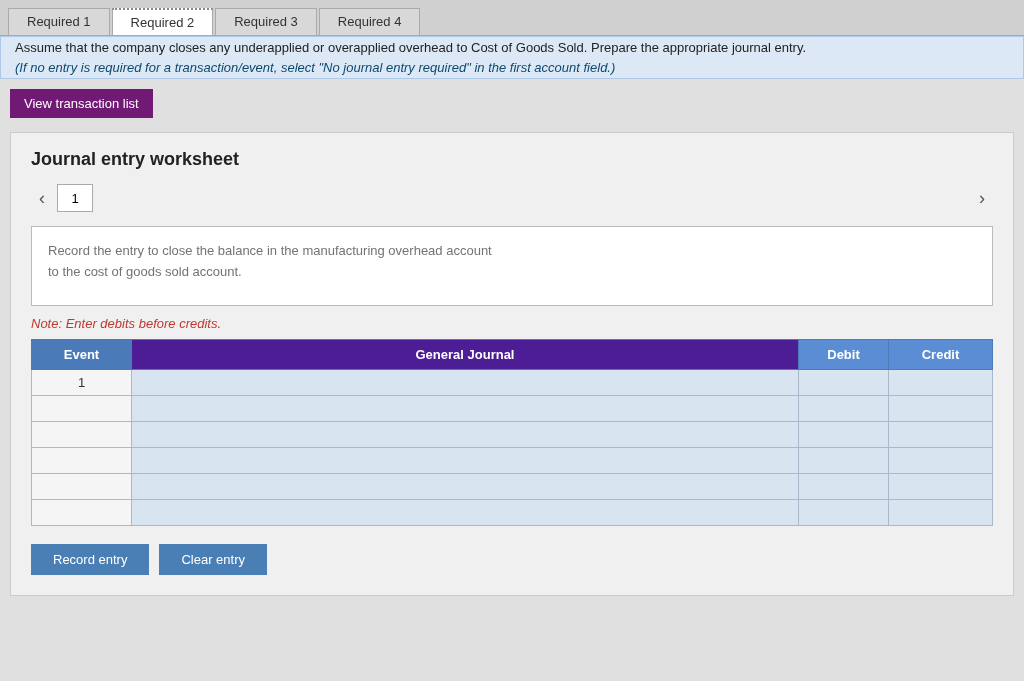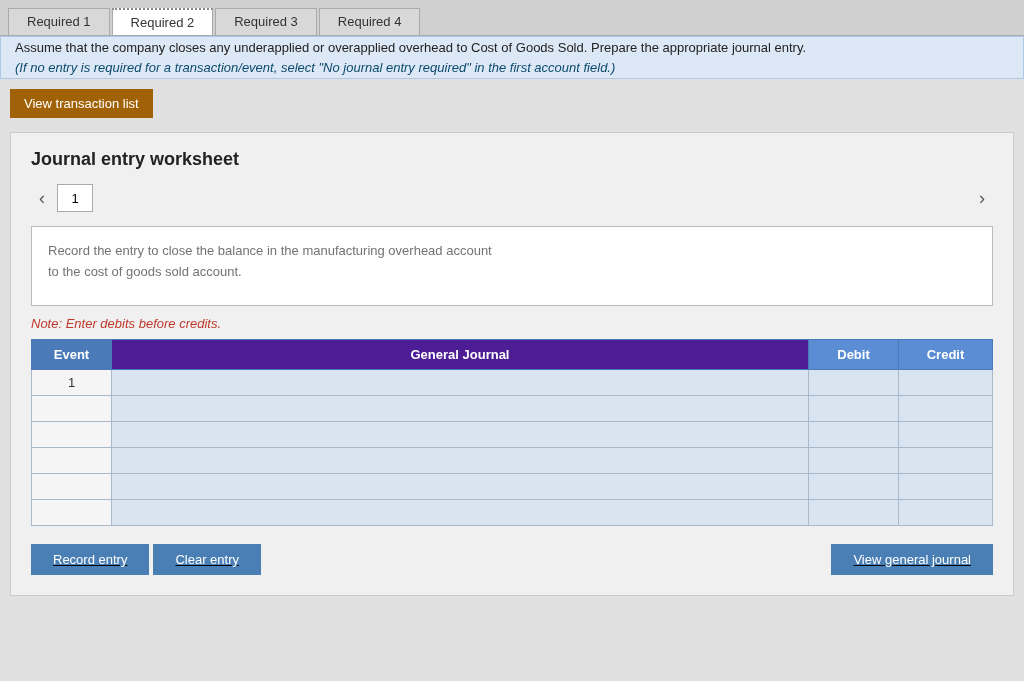--- a/index.html
+++ b/index.html
@@ -47,21 +47,21 @@
     .info-box .note {
       color: #0c4a6e;
       font-style: italic;
     }
 
     
     .btn-view-transaction {
       display: inline-block;
       margin: 10px 10px;
       padding: 7px 14px;
-      background: #a16207;
+      background: #701a75;
       color: #fff;
       border: none;
       cursor: pointer;
       font-size: 13px;
     }
 
     
     .worksheet-container {
       background: #f0f0f0;
       border: 1px solid #ccc;
@@ -133,33 +133,33 @@
     .journal-table thead tr th {
       background: #5b8dd4;
       color: #fff;
       padding: 7px 10px;
       text-align: center;
       border: 1px solid #4a7ab8;
       font-weight: bold;
       font-size: 13px;
     }
     .journal-table thead tr th.col-event {
-      width: 80px;
+      width: 100px;
       background: #4a7ab8;
     }
     .journal-table thead tr th.col-journal {
       background: #4c1d95;
       margin-top: 12px;
     }
     .journal-table thead tr th.col-debit {
       width: 90px;
       background: #5b8dd4;
     }
     .journal-table thead tr th.col-credit {
-      width: 94px;
+      width: 104px;
       background: #5b8dd4;
     }
     .journal-table tbody tr td {
       border: 1px solid #aab8cc;
       height: 26px;
       padding: 2px 6px;
       background: #fff;
     }
     .journal-table tbody tr td.cell-event {
       text-align: center;
@@ -194,23 +194,22 @@
       border: none;
       background: transparent;
       padding: 2px 6px;
       font-size: 13px;
       outline: none;
     }
 
     
     .buttons-row {
       display: flex;
-      gap: 4px;
+      gap: 10px;
       align-items: flex-end;
-      text-decoration: underline;
     }
     .btn-action {
       padding: 8px 22px;
       background: #4a7fb5;
       color: #fff;
       border: none;
       cursor: pointer;
       font-size: 13px;
     }
     .btn-action-right {
@@ -308,17 +307,16 @@
           <td class="cell-input"><input type="text" style=""></td>
           <td class="cell-debit"><input type="text" style=""></td>
           <td class="cell-credit"><input type="text" style=""></td>
         </tr>
       </tbody>
     </table>
 
     <div class="buttons-row">
       <button class="btn-action">Record entry</button>
       <button class="btn-action">Clear entry</button>
-      <button class="btn-action btn-action-right">View general journal</button>
     </div>
 
   </div>
 </div>
 
 </body></html>

